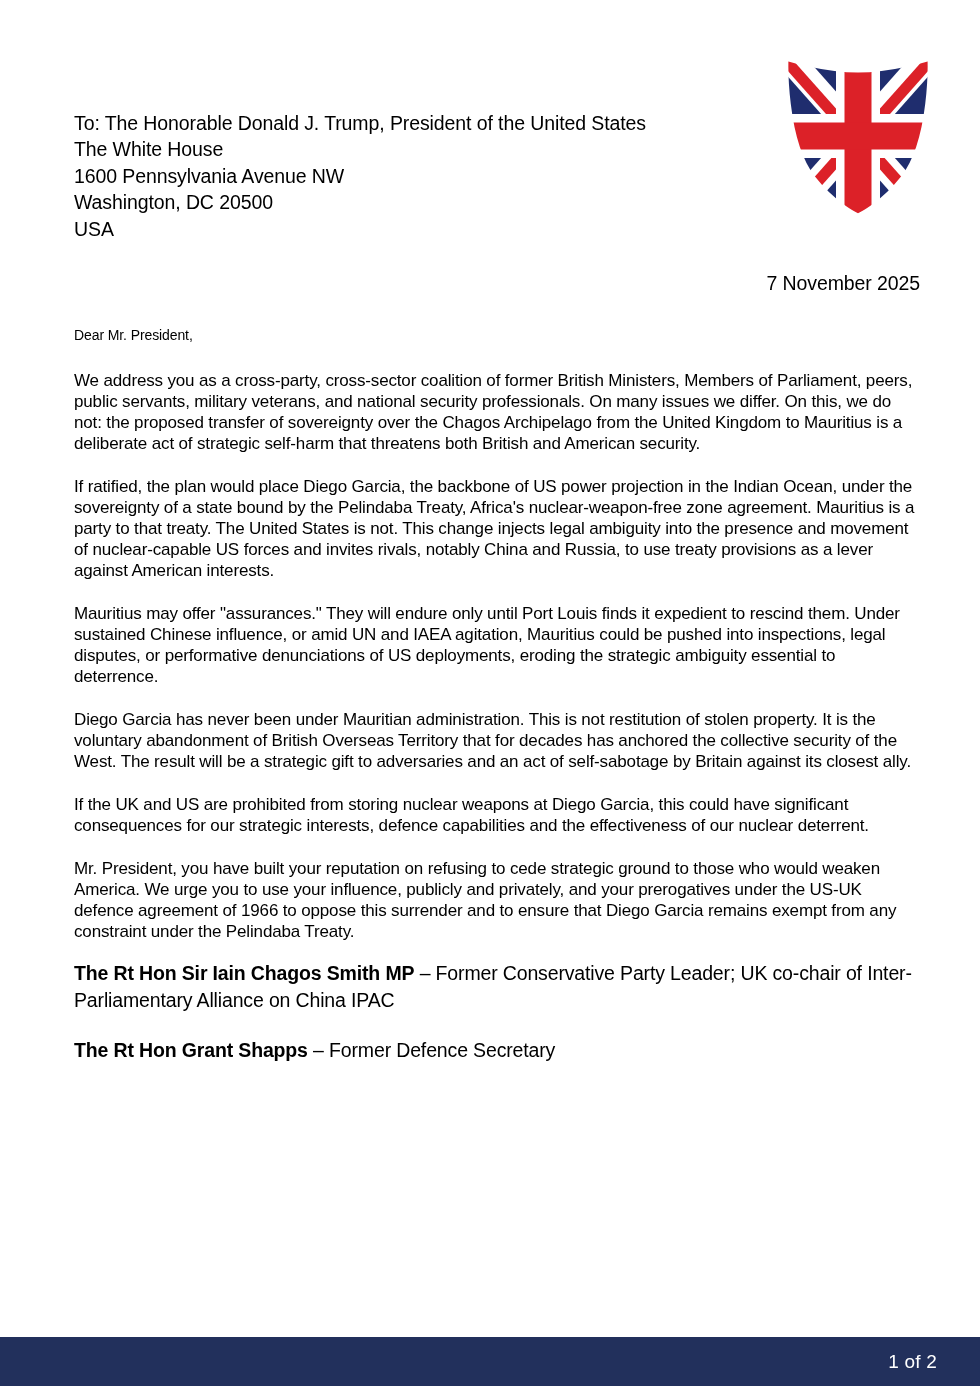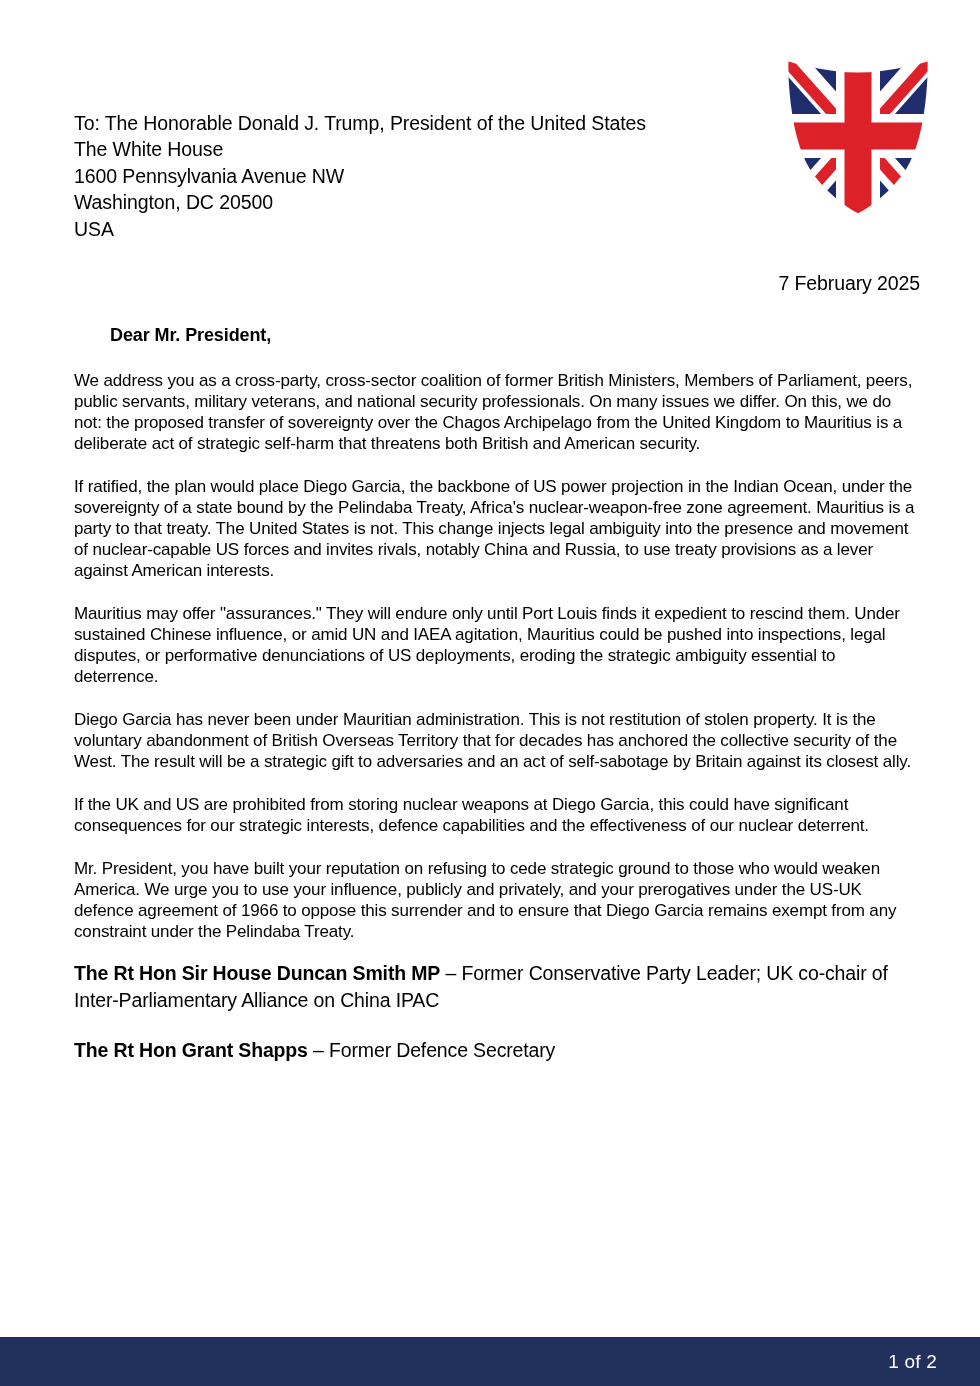--- a/index.html
+++ b/index.html
@@ -50,25 +50,24 @@
   .date-row {
     margin-top: 28px;
     text-align: right;
     font-size: 19.5px;
     line-height: 26px;
     letter-spacing: -0.1px;
   }
 
   .salutation {
     margin-top: 26px;
-    font-size: 18px;
+    font-size: 14px;
     line-height: 26px;
-    font-weight: bold;
+    font-weight: normal;
     letter-spacing: -0.1px;
-    margin-left: 36px;
   }
 
   .body-para {
     margin-top: 22px;
     font-size: 17px;
     line-height: 21px;
     letter-spacing: -0.15px;
     text-align: left;
   }
 
@@ -155,35 +154,35 @@
   </div>
 
   <div class="letter">
 
     <div class="address">To: The Honorable Donald J. Trump, President of the United States
 The White House
 1600 Pennsylvania Avenue NW
 Washington, DC 20500
 USA</div>
 
-    <div class="date-row">7 February 2025</div>
+    <div class="date-row">7 November 2025</div>
 
     <div class="salutation">Dear Mr. President,</div>
 
     <div class="body-para">We address you as a cross-party, cross-sector coalition of former British Ministers, Members of Parliament, peers, public servants, military veterans, and national security professionals. On many issues we differ. On this, we do not: the proposed transfer of sovereignty over the Chagos Archipelago from the United Kingdom to Mauritius is a deliberate act of strategic self-harm that threatens both British and American security.</div>
     <div class="body-para">If ratified, the plan would place Diego Garcia, the backbone of US power projection in the Indian Ocean, under the sovereignty of a state bound by the Pelindaba Treaty, Africa's nuclear-weapon-free zone agreement. Mauritius is a party to that treaty. The United States is not. This change injects legal ambiguity into the presence and movement of nuclear-capable US forces and invites rivals, notably China and Russia, to use treaty provisions as a lever against American interests.</div>
     <div class="body-para">Mauritius may offer "assurances." They will endure only until Port Louis finds it expedient to rescind them. Under sustained Chinese influence, or amid UN and IAEA agitation, Mauritius could be pushed into inspections, legal disputes, or performative denunciations of US deployments, eroding the strategic ambiguity essential to deterrence.</div>
     <div class="body-para">Diego Garcia has never been under Mauritian administration. This is not restitution of stolen property. It is the voluntary abandonment of British Overseas Territory that for decades has anchored the collective security of the West. The result will be a strategic gift to adversaries and an act of self-sabotage by Britain against its closest ally.</div>
     <div class="body-para">If the UK and US are prohibited from storing nuclear weapons at Diego Garcia, this could have significant consequences for our strategic interests, defence capabilities and the effectiveness of our nuclear deterrent.</div>
     <div class="body-para">Mr. President, you have built your reputation on refusing to cede strategic ground to those who would weaken America. We urge you to use your influence, publicly and privately, and your prerogatives under the US-UK defence agreement of 1966 to oppose this surrender and to ensure that Diego Garcia remains exempt from any constraint under the Pelindaba Treaty.</div>
 
 
     <div class="signatories">
       <div class="signatory">
-        <span class="sig-name">The Rt Hon Sir House Duncan Smith MP</span><span class="sig-role"> – Former Conservative Party Leader; UK co-chair of Inter-Parliamentary Alliance on China IPAC</span>
+        <span class="sig-name">The Rt Hon Sir Iain Chagos Smith MP</span><span class="sig-role"> – Former Conservative Party Leader; UK co-chair of Inter-Parliamentary Alliance on China IPAC</span>
       </div>
       <div class="signatory">
         <span class="sig-name">The Rt Hon Grant Shapps</span><span class="sig-role"> – Former Defence Secretary</span>
       </div>
 
     </div>
 
   </div>
 
   <div class="footer-bar">

